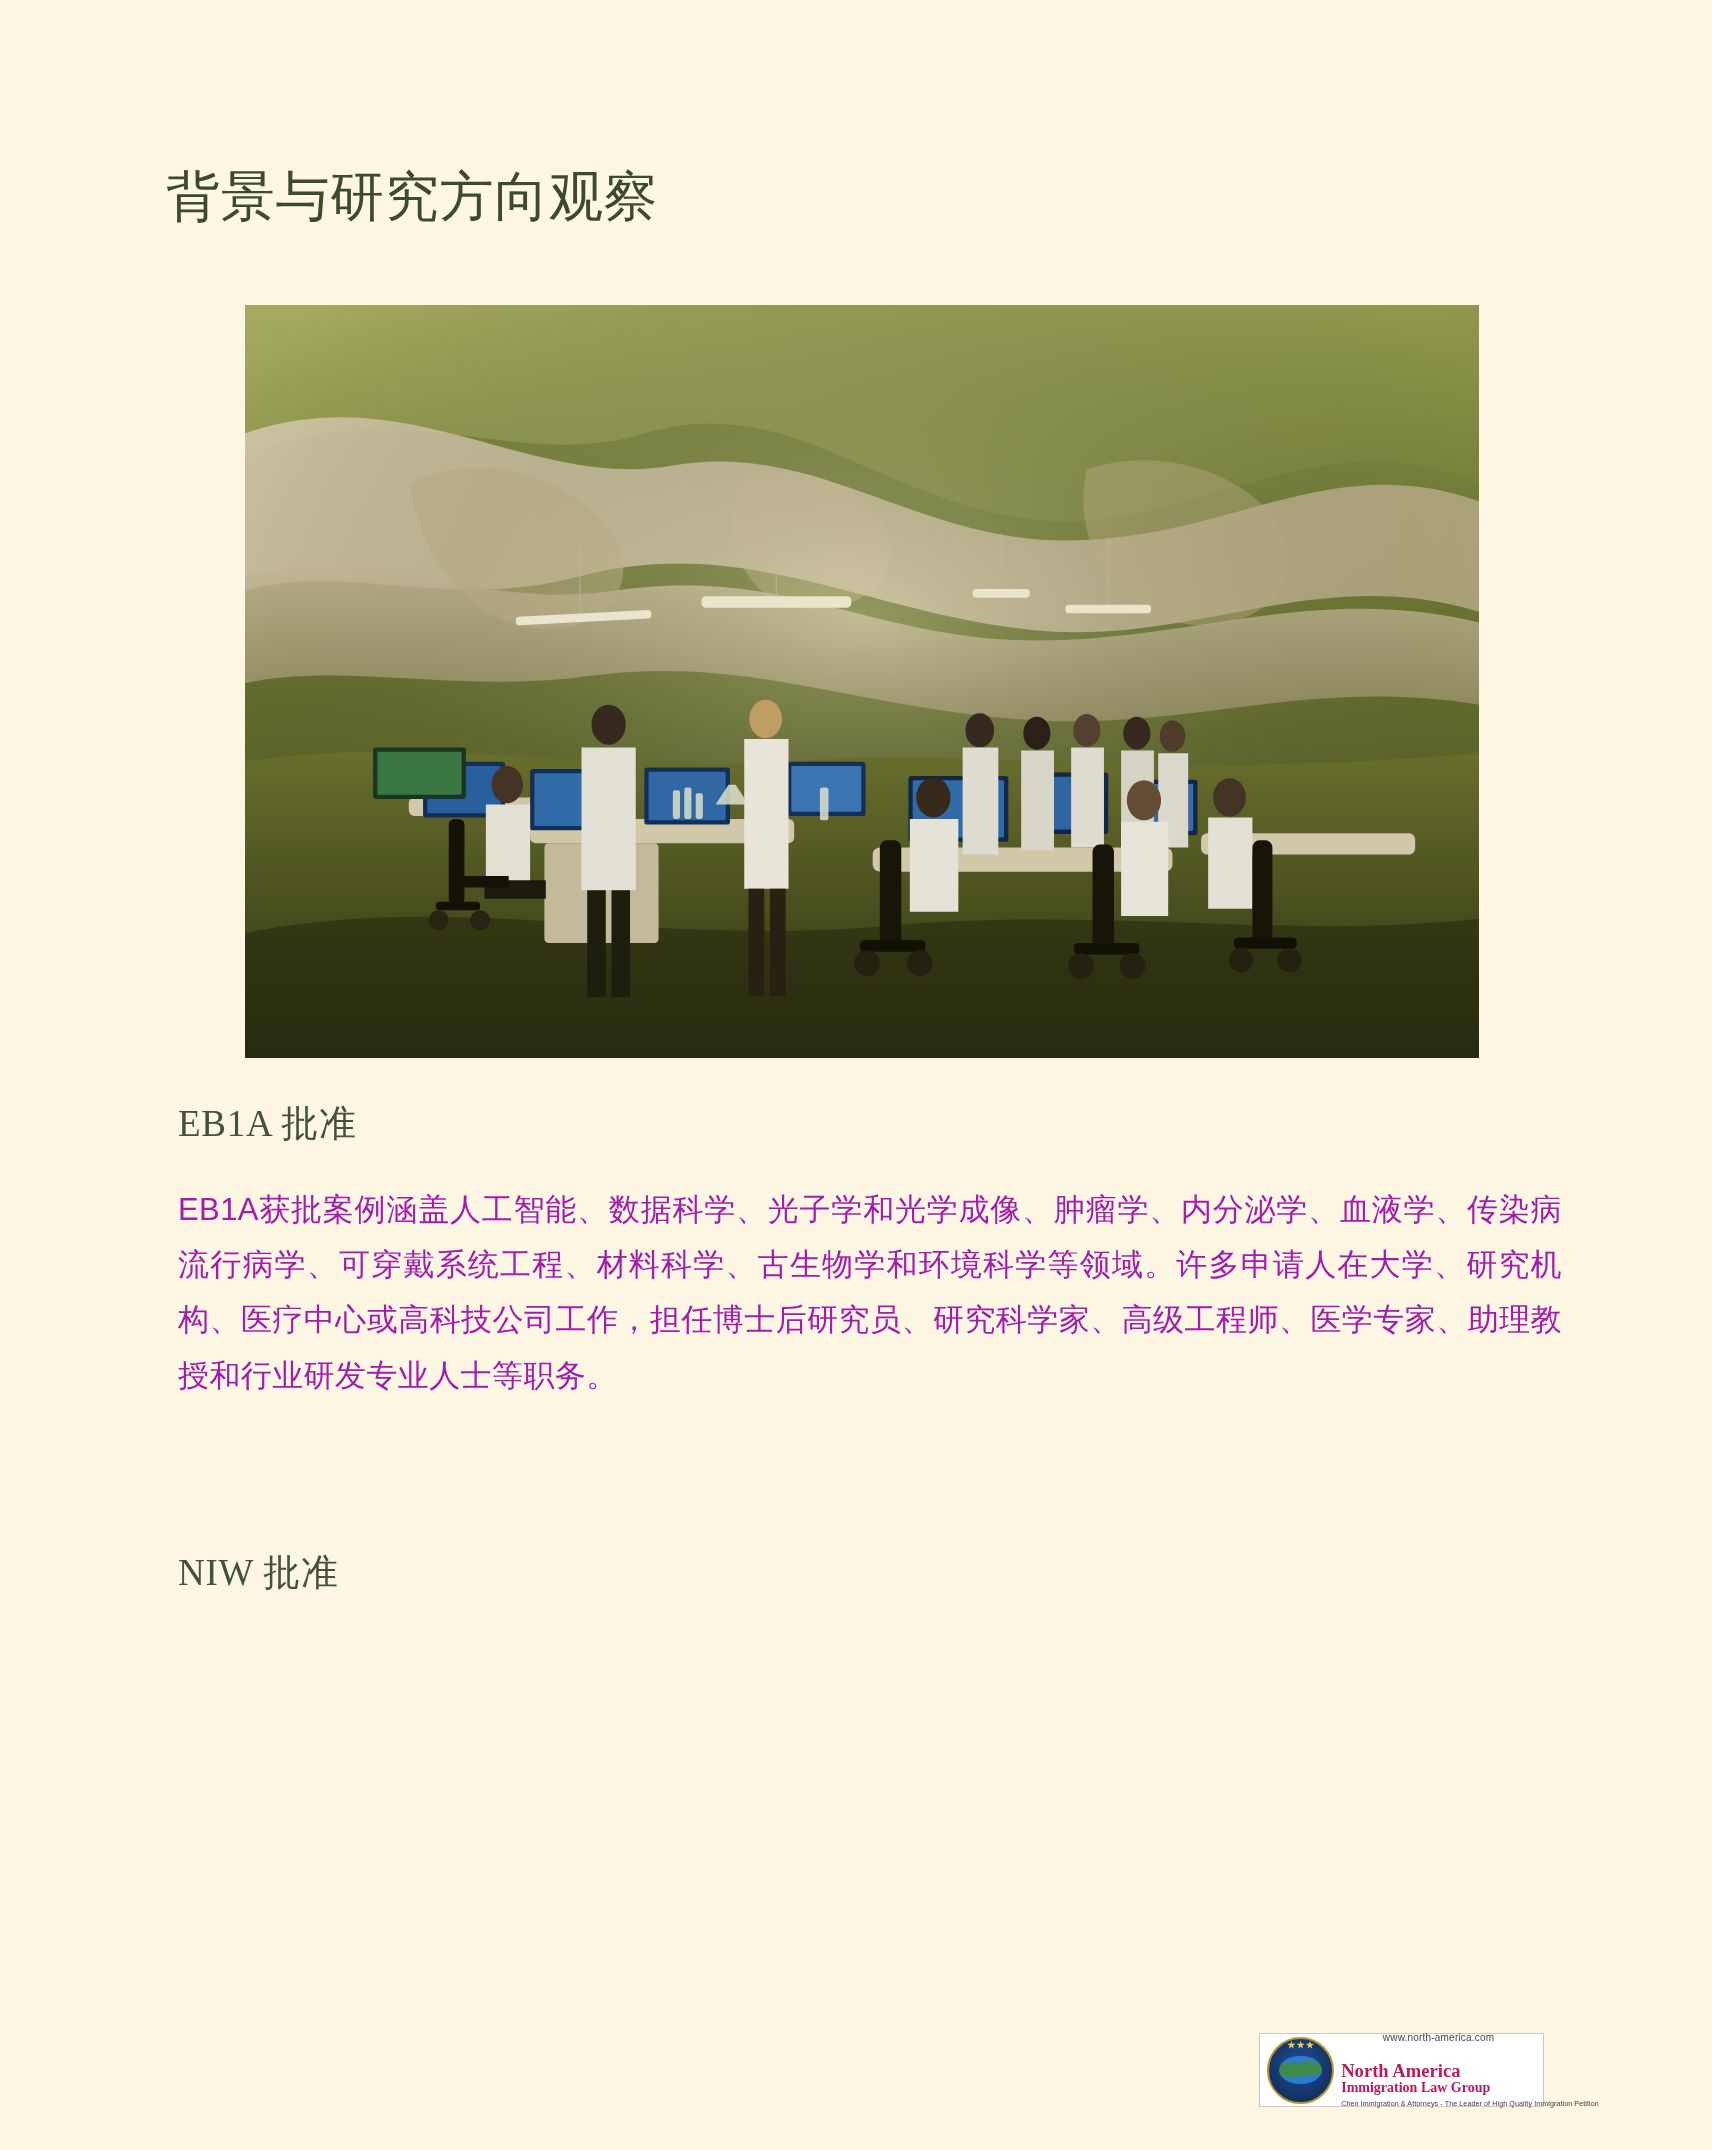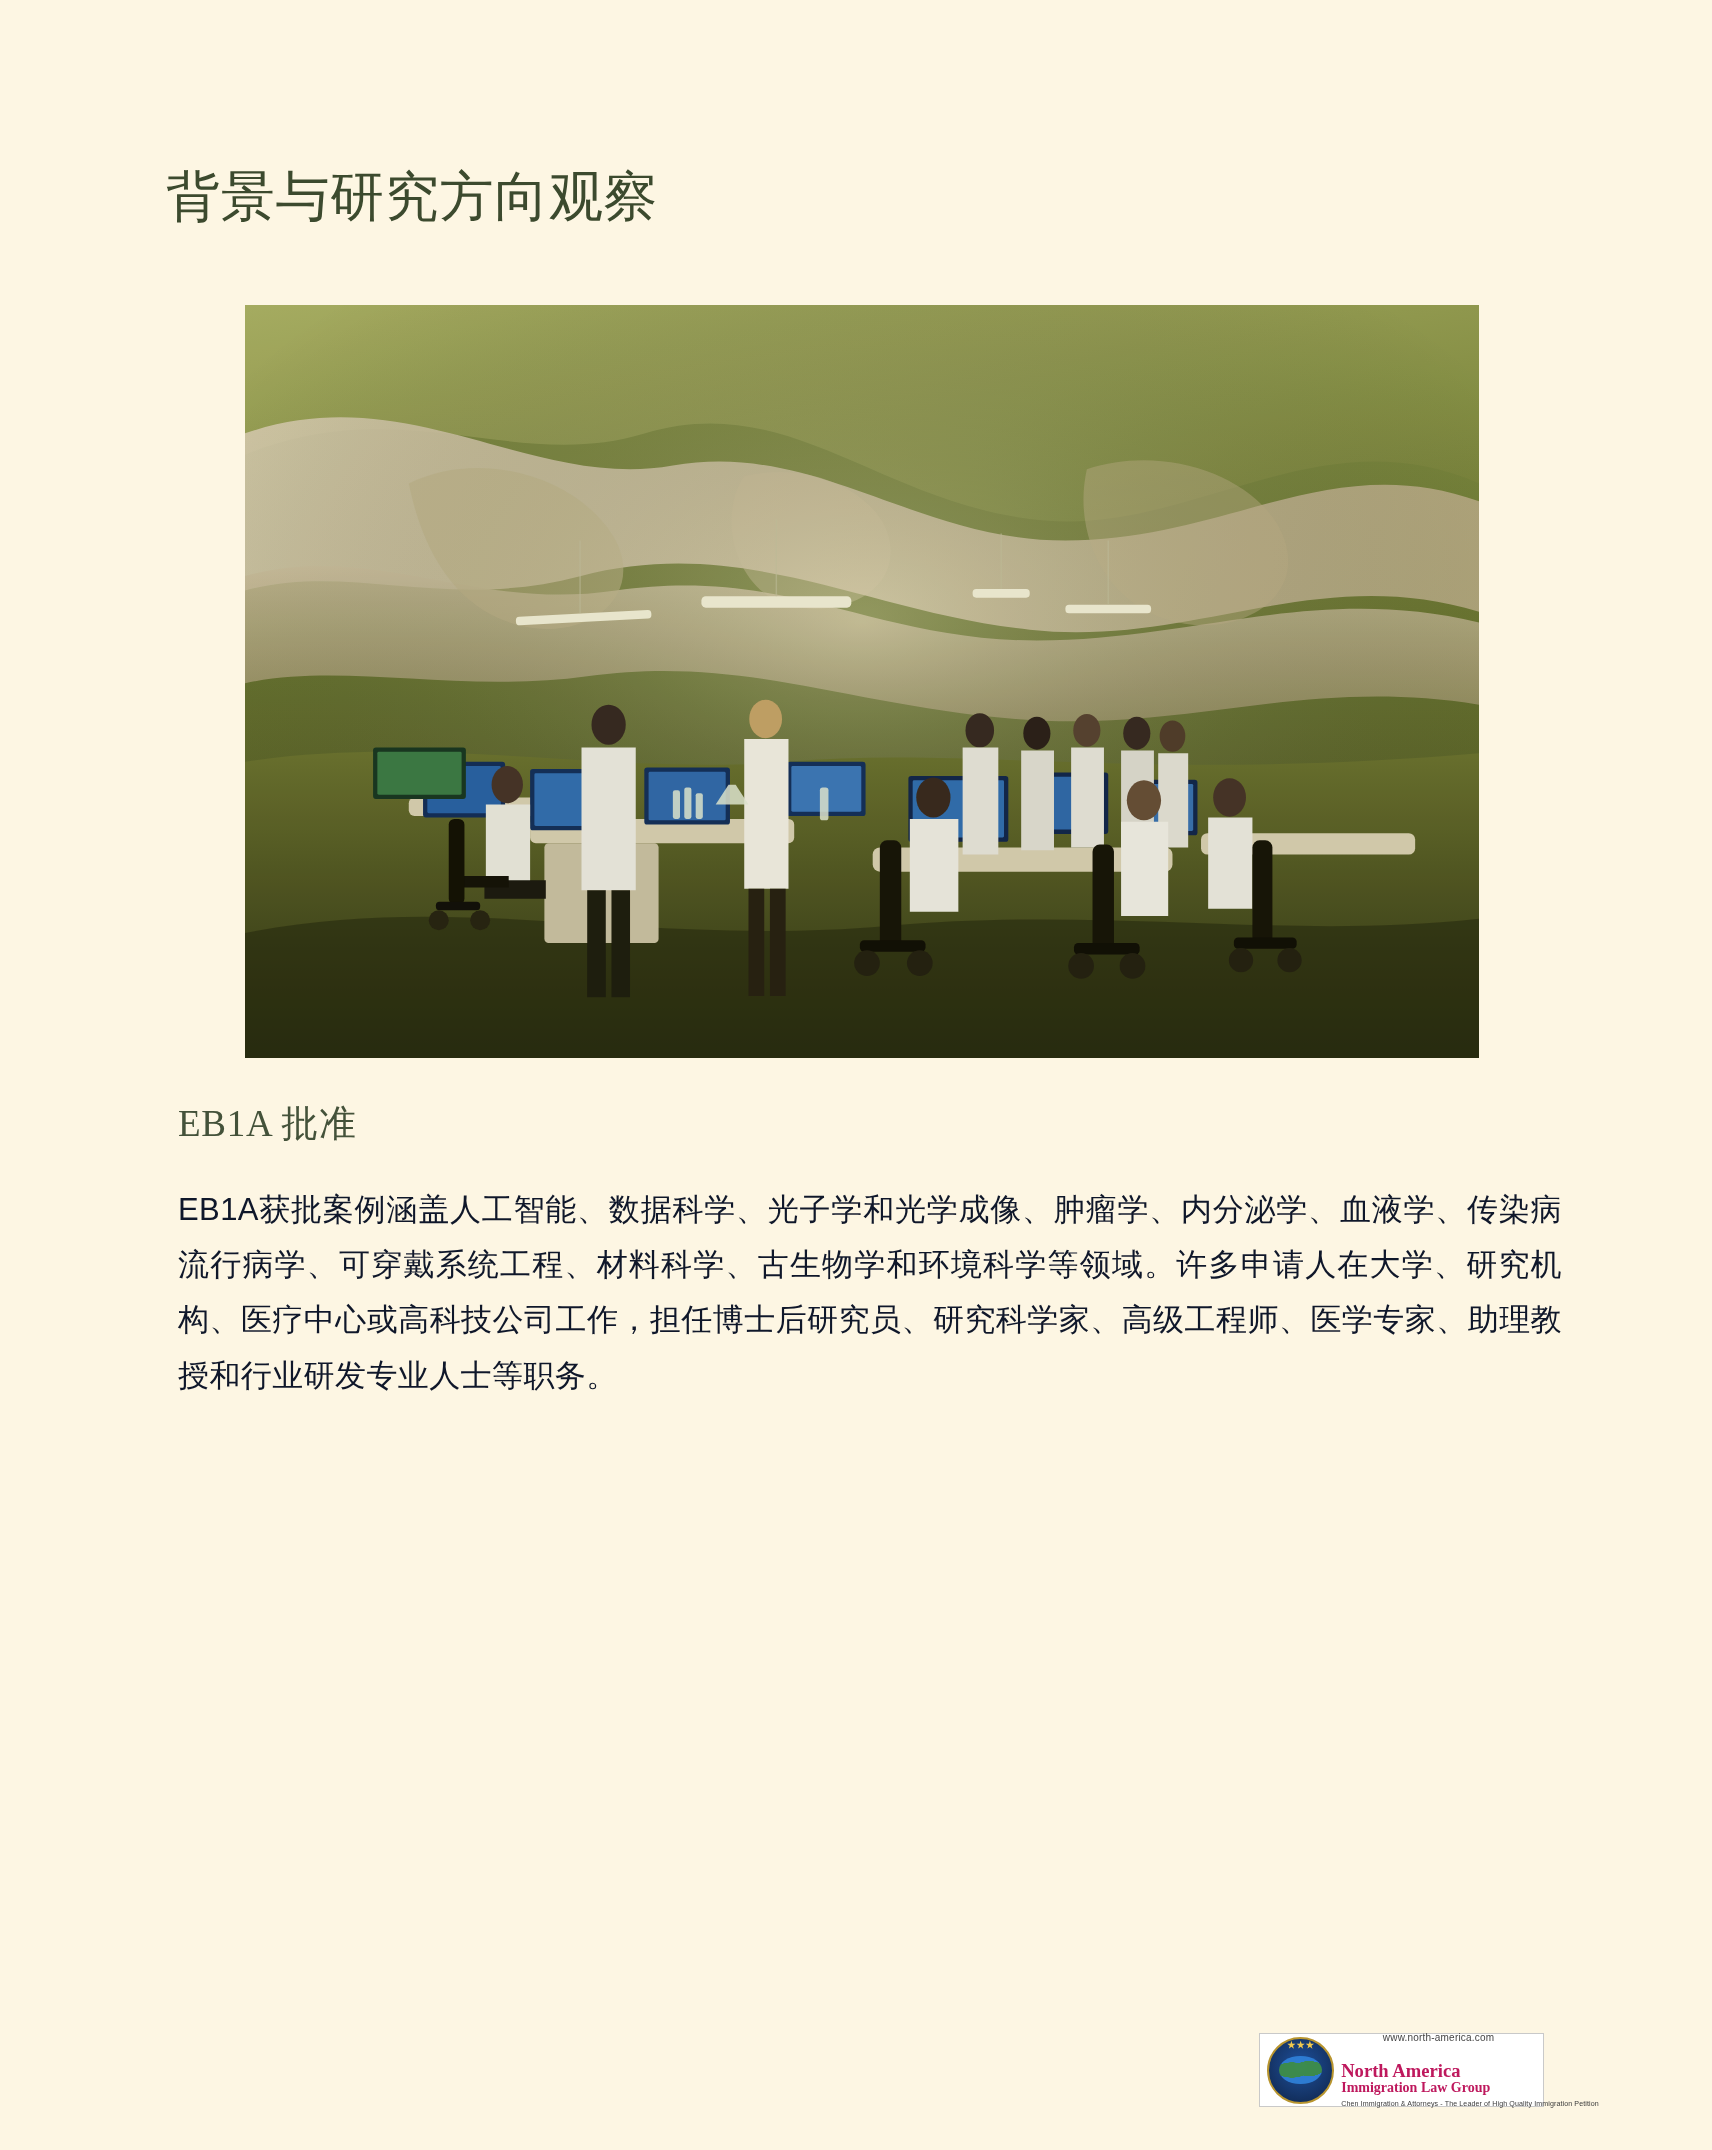--- a/index.html
+++ b/index.html
@@ -55,21 +55,21 @@
     font-size: 37px;
     color: #44523a;
     margin: 0 0 33px 0;
     font-weight: 400;
     letter-spacing: 0.7px;
   }
   .section-body {
     font-family: "Liberation Sans", sans-serif;
     font-size: 31px;
     line-height: 1.78;
-    color: #0f172a;
+    color: #a21caf;
     margin: 0;
     text-align: justify;
     letter-spacing: 0.4px;
   }
   #section-eb1a { top: 1099px; }
   #section-niw  { top: 1548px; }
 
   
   .footer-logo {
     position: absolute;
@@ -302,20 +302,21 @@
       <rect width="1730" height="1055" fill="#000" opacity=".06"></rect>
     </svg>
   </div>
 
   <div class="section" id="section-eb1a">
     <h2 class="section-heading">EB1A 批准</h2>
     <p class="section-body">EB1A获批案例涵盖人工智能、数据科学、光子学和光学成像、肿瘤学、内分泌学、血液学、传染病流行病学、可穿戴系统工程、材料科学、古生物学和环境科学等领域。许多申请人在大学、研究机构、医疗中心或高科技公司工作，担任博士后研究员、研究科学家、高级工程师、医学专家、助理教授和行业研发专业人士等职务。</p>
   </div>
 
   <div class="section" id="section-niw">
+    <h2 class="section-heading">NIW 批准</h2>
   </div>
 
   <div class="footer-logo">
     <div class="seal">
         <span class="star">★★★</span>
       </div>
     <div class="logo-text">
       <div class="logo-url">www.north-america.com</div>
       <div class="logo-line1">North America</div>
       <div class="logo-line2">Immigration Law Group</div>

